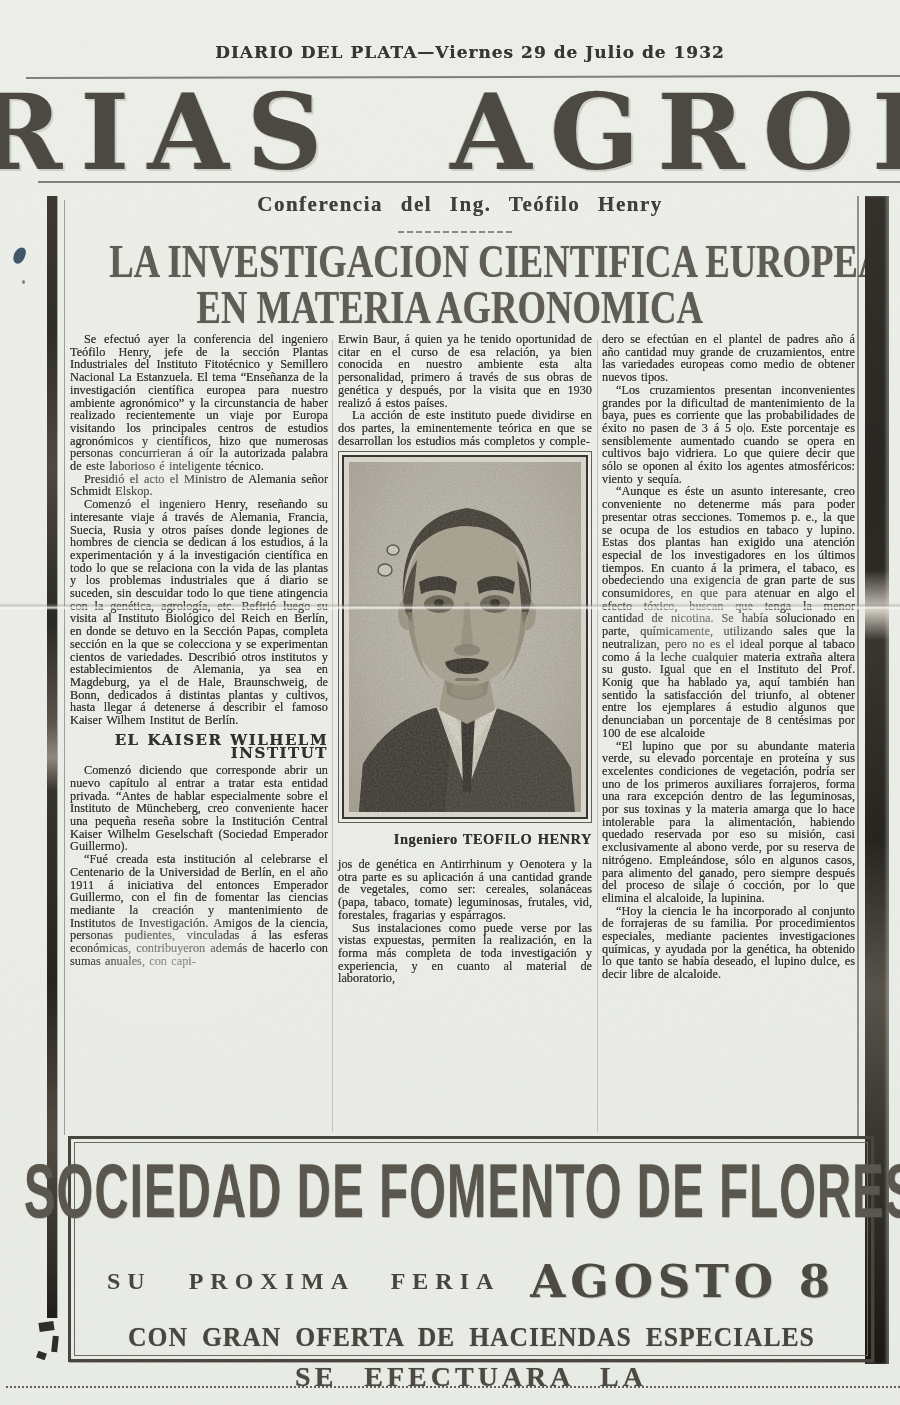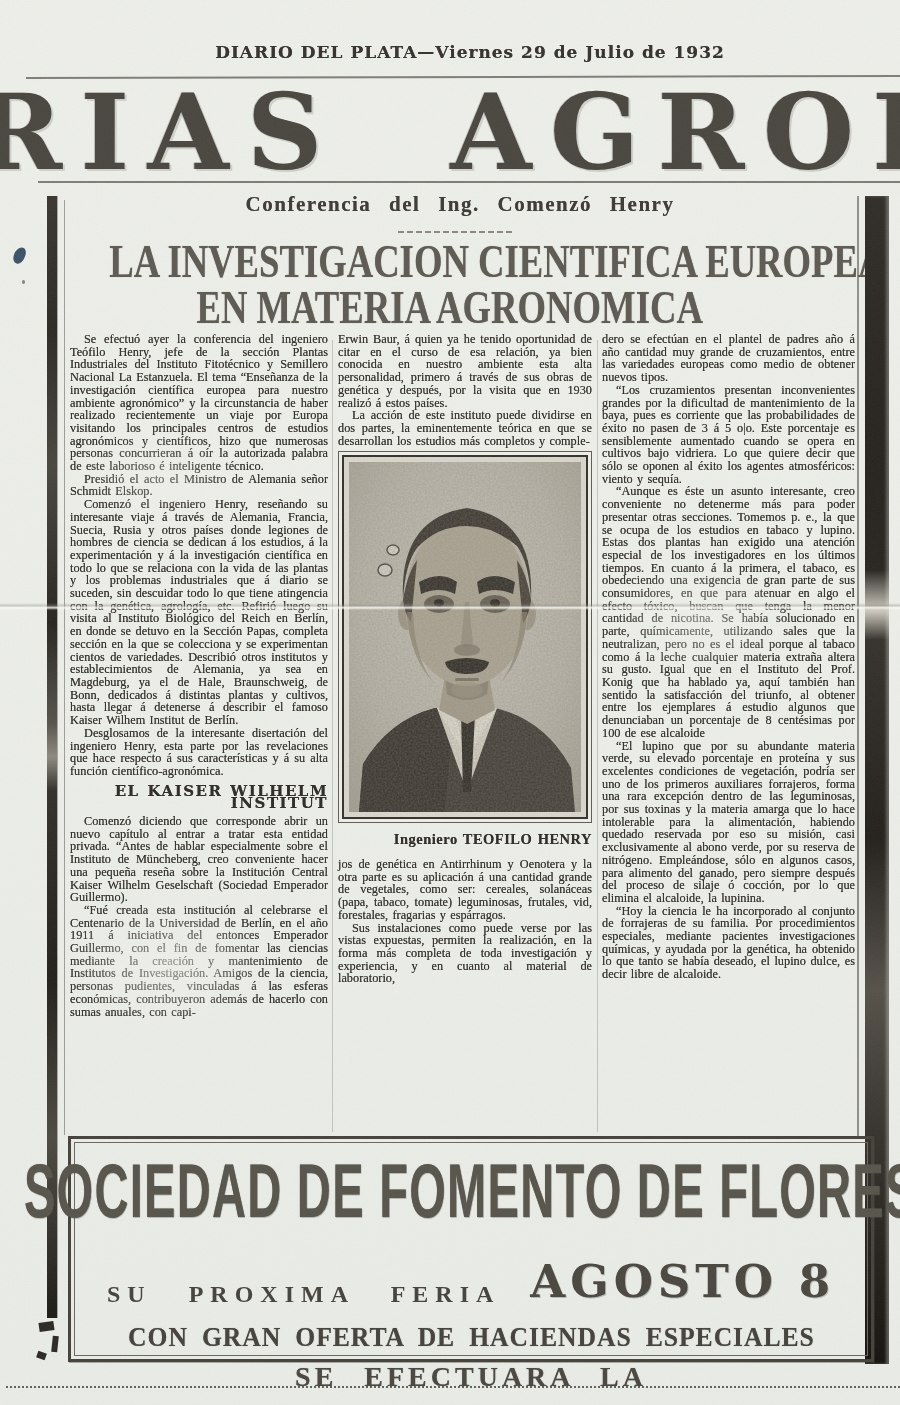--- a/index.html
+++ b/index.html
@@ -67,21 +67,21 @@
   .col2-bottom{margin-top:12px;font-family:Liberation Serif, serif;}
   
   .ad-box{left:68px;top:1136px;width:800px;height:220px;border:3px solid #45423a;z-index:3;
     box-shadow:1px 1px 0 rgba(69,66,58,.4);}
   .ad-inner{position:absolute;inset:3px;border:1px solid #6b675d;
     display:flex;flex-direction:column;align-items:center;}
   .ad-title{margin-top:10px;white-space:nowrap;font-family:"Liberation Sans",sans-serif;
     font-weight:bold;font-size:76px;line-height:1;letter-spacing:2px;color:#57544b;
     transform:scaleX(.62);transform-origin:center;
     text-shadow:1px 1px 0 rgba(87,84,75,.3),0 0 1px rgba(87,84,75,.6);}
-  .ad-line2{margin-top:26px;display:flex;align-items:flex-end;gap:30px;}
+  .ad-line2{margin-top:26px;display:flex;align-items:center;gap:30px;}
   .ad-feria{font-weight:bold;font-size:24px;letter-spacing:7px;word-spacing:24px;color:#45423c;}
   .ad-agosto{font-family:"DejaVu Serif",serif;font-weight:bold;font-size:45px;
     letter-spacing:5px;color:#4a473f;text-shadow:1px 1px 0 rgba(74,71,63,.3);}
   .ad-line3{margin-top:14px;white-space:nowrap;font-weight:bold;font-size:27px;
     letter-spacing:1px;word-spacing:7px;color:#45423c;transform:scaleX(.95);
     text-shadow:0 0 .8px rgba(69,66,60,.6);}
   .ad-line4{margin-top:8px;font-weight:bold;font-size:28px;letter-spacing:4px;
     word-spacing:16px;color:#4a473f;text-shadow:0 0 .8px rgba(74,71,63,.6);}
   
   .dotted{top:1386px;left:6px;width:894px;border-top:2px dotted #4a473f;opacity:.85;}
@@ -105,41 +105,40 @@
 </style>
 </head>
 <body>
 
 <div id="page">
 
   <div class="abs date-line">DIARIO DEL PLATA—Viernes 29 de Julio de 1932</div>
   <div class="abs rule rule-top"></div>
   <div class="abs masthead">RIAS AGROPEC</div>
   <div class="abs rule rule-mid"></div>
-  <div class="abs kicker">Conferencia del Ing. Comenzó Henry</div>
+  <div class="abs kicker">Conferencia del Ing. Teófilo Henry</div>
   <div class="abs kicker-underline"></div>
 
   <div class="abs headline hl1"><span>LA INVESTIGACION CIENTIFICA EUROPEA</span></div>
   <div class="abs headline hl2"><span>EN MATERIA AGRONOMICA</span></div>
 
   <div class="abs left-bar"></div>
   <div class="abs left-thin"></div>
   <div class="abs right-thin"></div>
   <div class="abs right-strip"></div>
   <div class="abs ink-dot"></div>
   <div class="abs ink-dot2"></div>
   <div class="abs bar-mark bm1"></div>
   <div class="abs bar-mark bm2"></div>
   <div class="abs bar-mark bm3"></div>
 
   <div id="col1" class="abs col">
       <p class="bodyp">Se efectuó ayer la conferencia del ingeniero Teófilo Henry, jefe de la sección Plantas Industriales del Instituto Fitotécnico y Semillero Nacional La Estanzuela. El tema “Enseñanza de la investigación científica europea para nuestro ambiente agronómico” y la circunstancia de haber realizado recientemente un viaje por Europa visitando los principales centros de estudios agronómicos y científicos, hizo que numerosas personas concurrieran á oír la autorizada palabra de este laborioso é inteligente técnico.</p>
       <p class="bodyp">Presidió el acto el Ministro de Alemania señor Schmidt Elskop.</p>
       <p class="bodyp">Comenzó el ingeniero Henry, reseñando su interesante viaje á través de Alemania, Francia, Suecia, Rusia y otros países donde legiones de hombres de ciencia se dedican á los estudios, á la experimentación y á la investigación científica en todo lo que se relaciona con la vida de las plantas y los problemas industriales que á diario se suceden, sin descuidar todo lo que tiene atingencia con la genética, agrología, etc. Refirió luego su visita al Instituto Biológico del Reich en Berlín, en donde se detuvo en la Sección Papas, completa sección en la que se colecciona y se experimentan cientos de variedades. Describió otros institutos y establecimientos de Alemania, ya sea en Magdeburg, ya el de Hale, Braunschweig, de Bonn, dedicados á distintas plantas y cultivos, hasta llegar á detenerse á describir el famoso Kaiser Wilhem Institut de Berlín.</p>
-      <p class="bodyp">Desglosamos de la interesante disertación del ingeniero Henry, esta parte por las revelaciones que hace respecto á sus características y á su alta función científico-agronómica.</p>
       <h3 class="subhead">EL KAISER WILHELM INSTITUT</h3>
       <p class="bodyp">Comenzó diciendo que corresponde abrir un nuevo capítulo al entrar a tratar esta entidad privada. “Antes de hablar especialmente sobre el Instituto de Müncheberg, creo conveniente hacer una pequeña reseña sobre la Institución Central Kaiser Wilhelm Geselschaft (Sociedad Emperador Guillermo).</p>
       <p class="bodyp">“Fué creada esta institución al celebrarse el Centenario de la Universidad de Berlín, en el año 1911 á iniciativa del entonces Emperador Guillermo, con el fin de fomentar las ciencias mediante la creación y mantenimiento de Institutos de Investigación. Amigos de la ciencia, personas pudientes, vinculadas á las esferas económicas, contribuyeron además de hacerlo con sumas anuales, con capi-</p>
     </div>
   <div class="abs col-sep sep1"></div>
 
   <div id="col2" class="abs col">
     <div>
         <p class="bodyp bodyp-cont">Erwin Baur, á quien ya he tenido oportunidad de citar en el curso de esa relación, ya bien conocida en nuestro ambiente esta alta personalidad, primero á través de sus obras de genética y después, por la visita que en 1930 realizó á estos países.</p>
         <p class="bodyp">La acción de este instituto puede dividirse en dos partes, la eminentemente teórica en que se desarrollan los estudios más completos y comple-</p>

